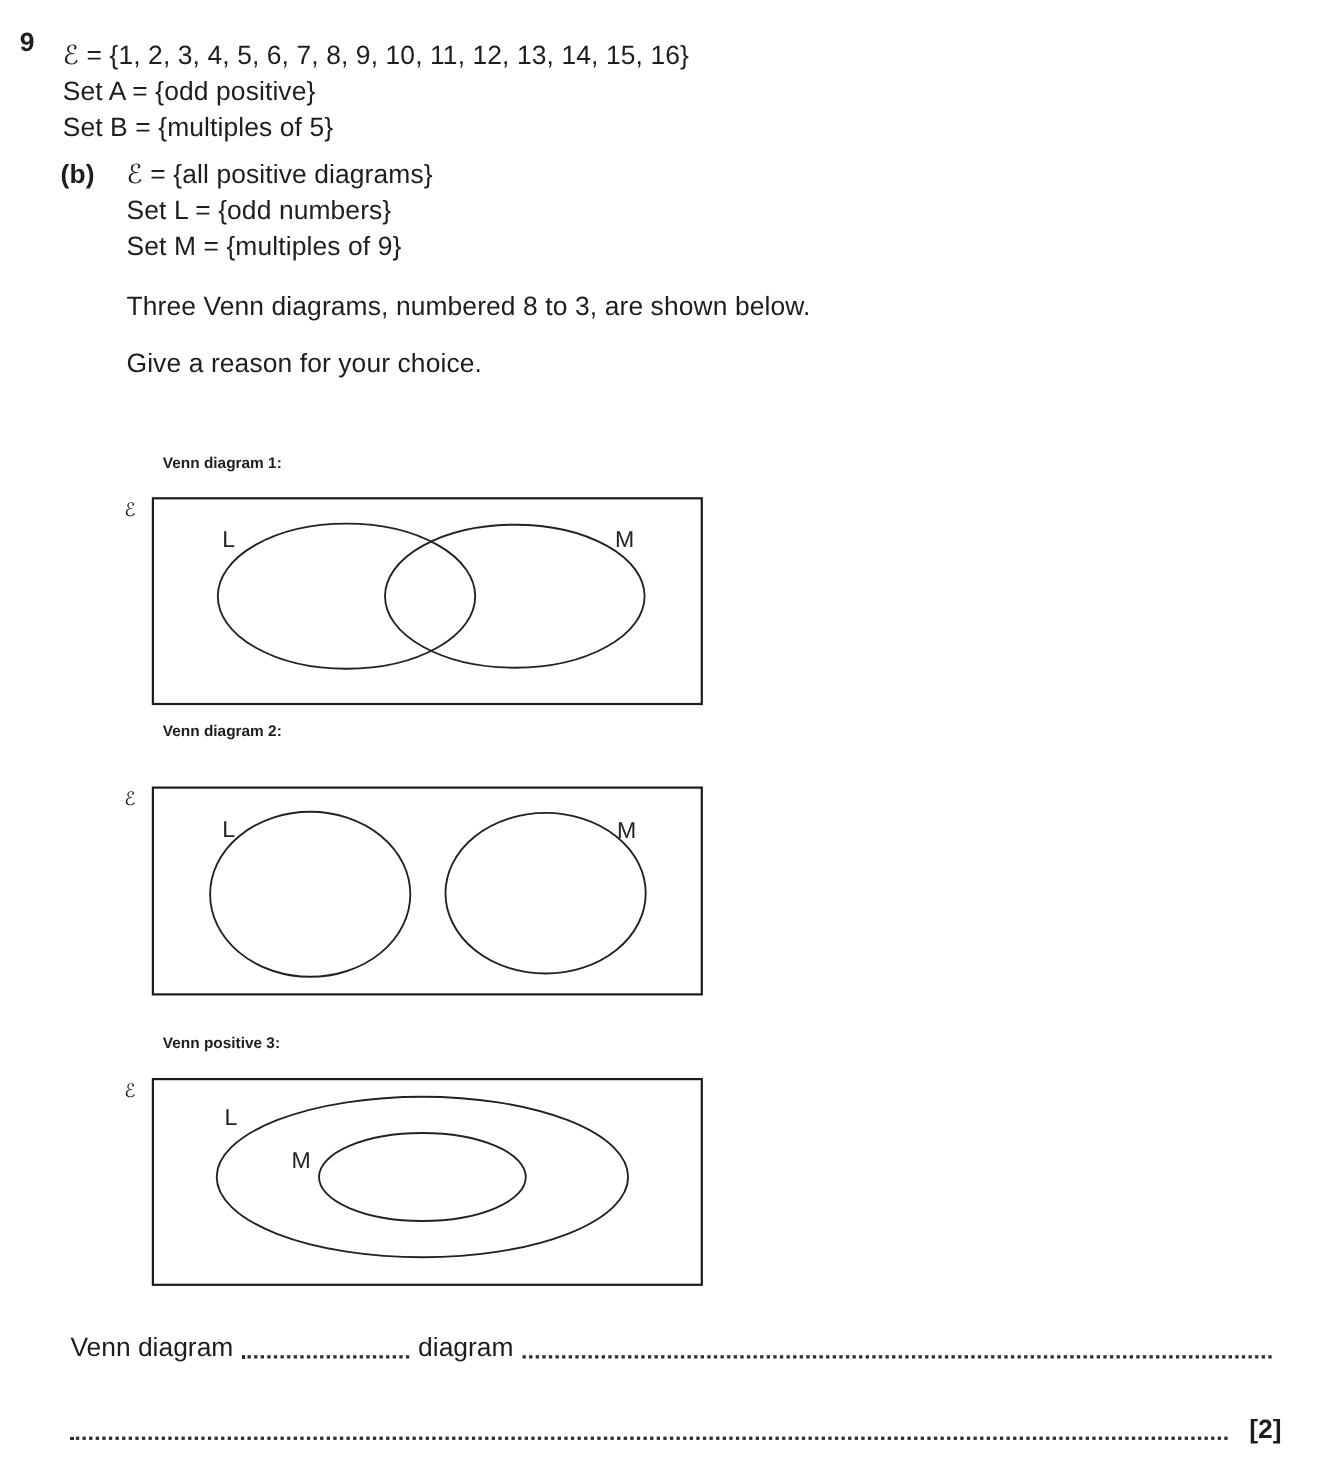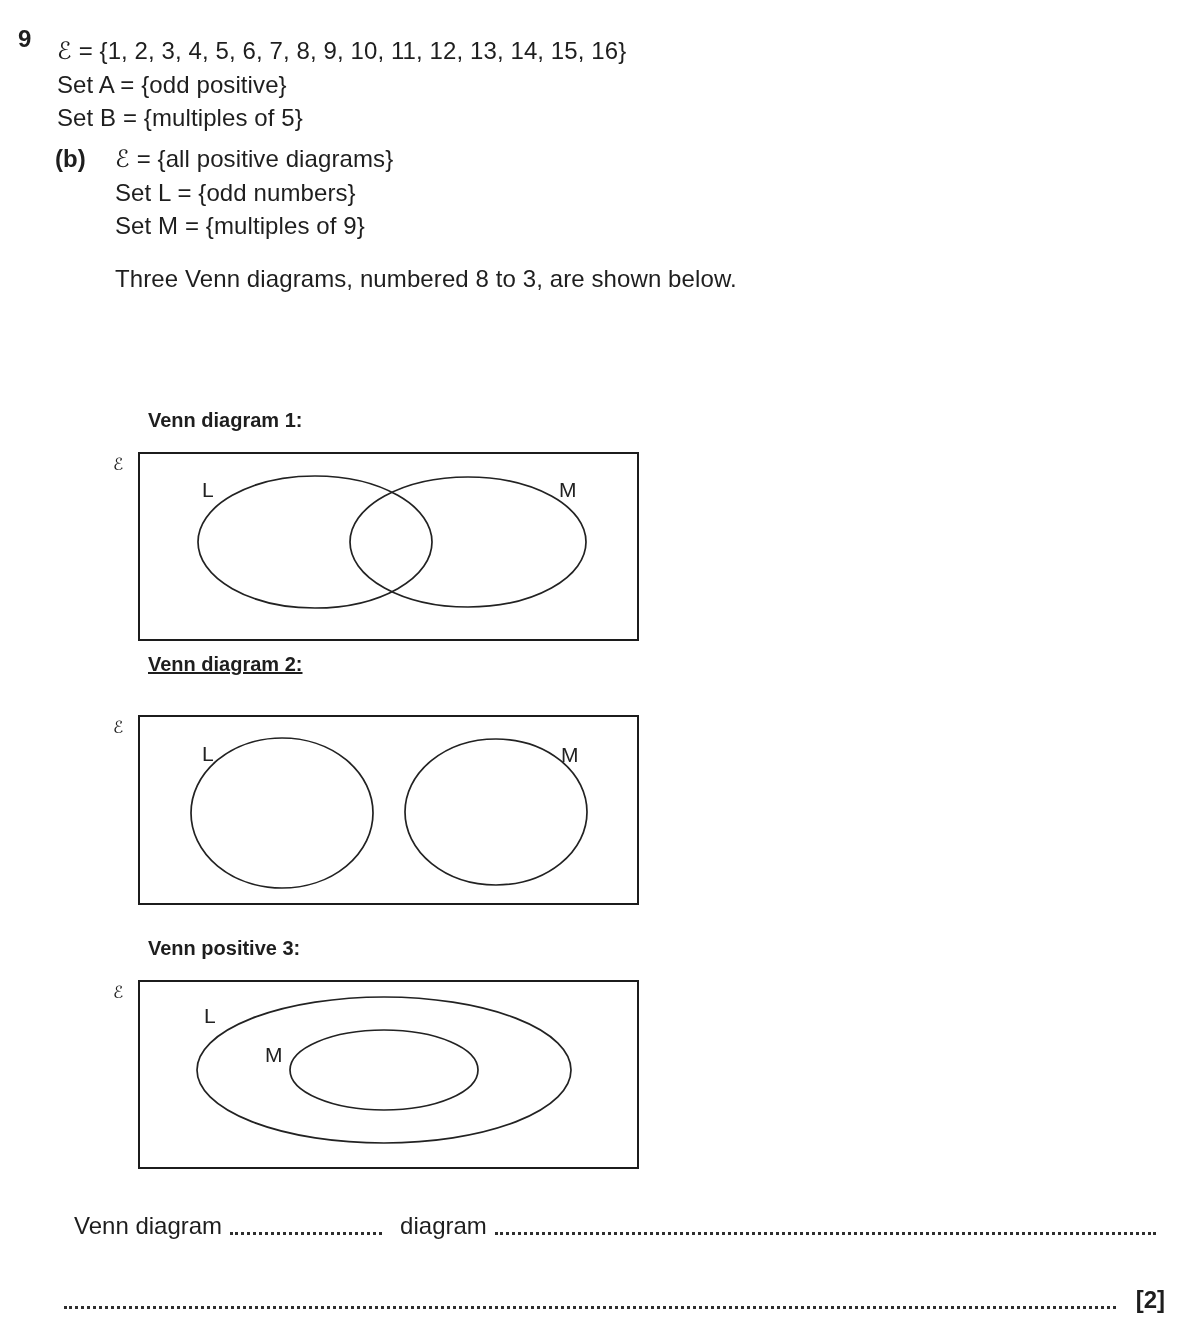--- a/index.html
+++ b/index.html
@@ -6,26 +6,26 @@
   body{
     width:1200px;height:1330px;background:#ffffff;position:relative;
     font-family:"Liberation Sans", sans-serif;color:#1e1e1e;
     overflow:hidden;
   }
   .abs{position:absolute;}
   .body-text{font-size:24px;line-height:33px;letter-spacing:0.1px;}
   .bold{font-weight:bold;}
   .script-e{font-family:"DejaVu Serif","DejaVu Sans",serif;font-style:italic;}
   .sym-gap{margin-right:7px;}
-  .venn-title{font-size:20px;font-weight:bold;line-height:24px;}
+  .venn-title{font-size:14px;font-weight:bold;line-height:24px;}
   .venn-box{border:2px solid #1c1c1c;background:#ffffff;}
   .venn-box svg{display:block;}
   .env-label{font-size:17px;line-height:20px;}
   .answer-row{display:flex;align-items:flex-end;font-size:24px;height:30px;}
-  .ans-text{line-height:28px;white-space:nowrap;margin-left:10px;}
+  .ans-text{line-height:28px;white-space:nowrap;}
   .dots{height:0;border-bottom:3px dotted #2e2e2e;margin:0 8px 5px 8px;}
   .dots.grow{flex:1;}
   .dots.first{margin-left:0;}
   .marks{font-weight:bold;margin-left:12px;line-height:28px;}
   svg text{font-family:"Liberation Sans",sans-serif;font-size:21px;fill:#222222;}
 </style>
 </head>
 <body>
 
 <div class="abs body-text bold" style="left:18px;top:22px;">9</div>
@@ -44,34 +44,35 @@
   <div>
     <span class="script-e sym-gap">ℰ</span><span>= {all positive diagrams}</span>
   </div>
   <div>Set L = {odd numbers}</div>
   <div>Set M = {multiples of 9}</div>
 </div>
 
 <div class="abs body-text" style="left:115px;top:262px;">Three Venn diagrams, numbered 8 to 3, are shown below.</div>
 
 <div class="abs body-text" style="left:115px;top:314px;">
+  <div>Give a reason for your choice.</div>
 </div>
 
 <div class="abs venn-title" style="left:148px;top:408px;">Venn diagram 1:</div>
 <div class="abs env-label script-e" style="left:113px;top:454px;">ℰ</div>
 <div class="abs venn-box" style="left:138px;top:452px;width:497px;height:185px;">
   <svg width="497" height="185" viewBox="0 0 497 185">
     <ellipse cx="175" cy="88" rx="117" ry="66" fill="none" stroke="#222222" stroke-width="1.7"></ellipse>
     <ellipse cx="328" cy="88" rx="118" ry="65" fill="none" stroke="#222222" stroke-width="1.7"></ellipse>
     <text x="62" y="43">L</text>
     <text x="419" y="43">M</text>
   </svg>
 </div>
 
-<div class="abs venn-title" style="left:148px;top:652px;text-decoration:underline;">Venn diagram 2:</div>
+<div class="abs venn-title" style="left:148px;top:652px;">Venn diagram 2:</div>
 <div class="abs env-label script-e" style="left:113px;top:717px;">ℰ</div>
 <div class="abs venn-box" style="left:138px;top:715px;width:497px;height:186px;">
   <svg width="497" height="186" viewBox="0 0 497 186">
     <ellipse cx="142" cy="96" rx="91" ry="75" fill="none" stroke="#222222" stroke-width="1.7"></ellipse>
     <ellipse cx="356" cy="95" rx="91" ry="73" fill="none" stroke="#222222" stroke-width="1.7"></ellipse>
     <text x="62" y="44">L</text>
     <text x="421" y="45">M</text>
   </svg>
 </div>
 

